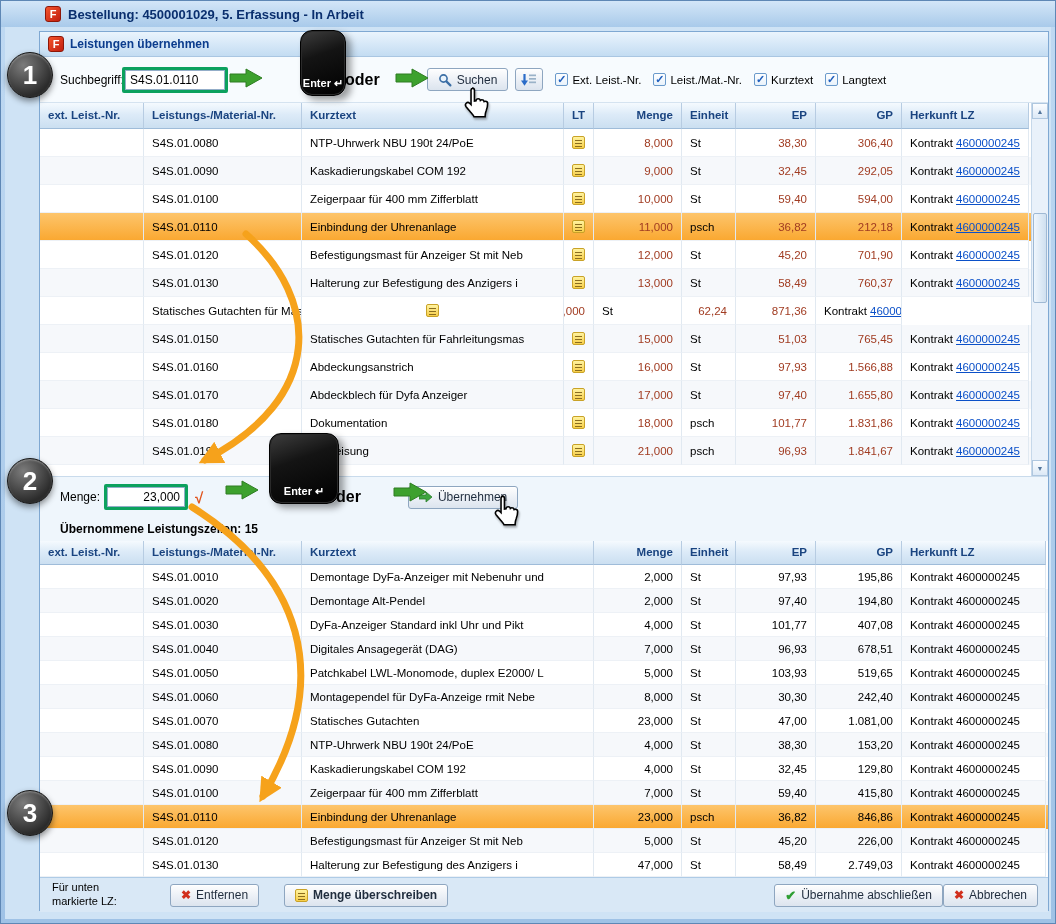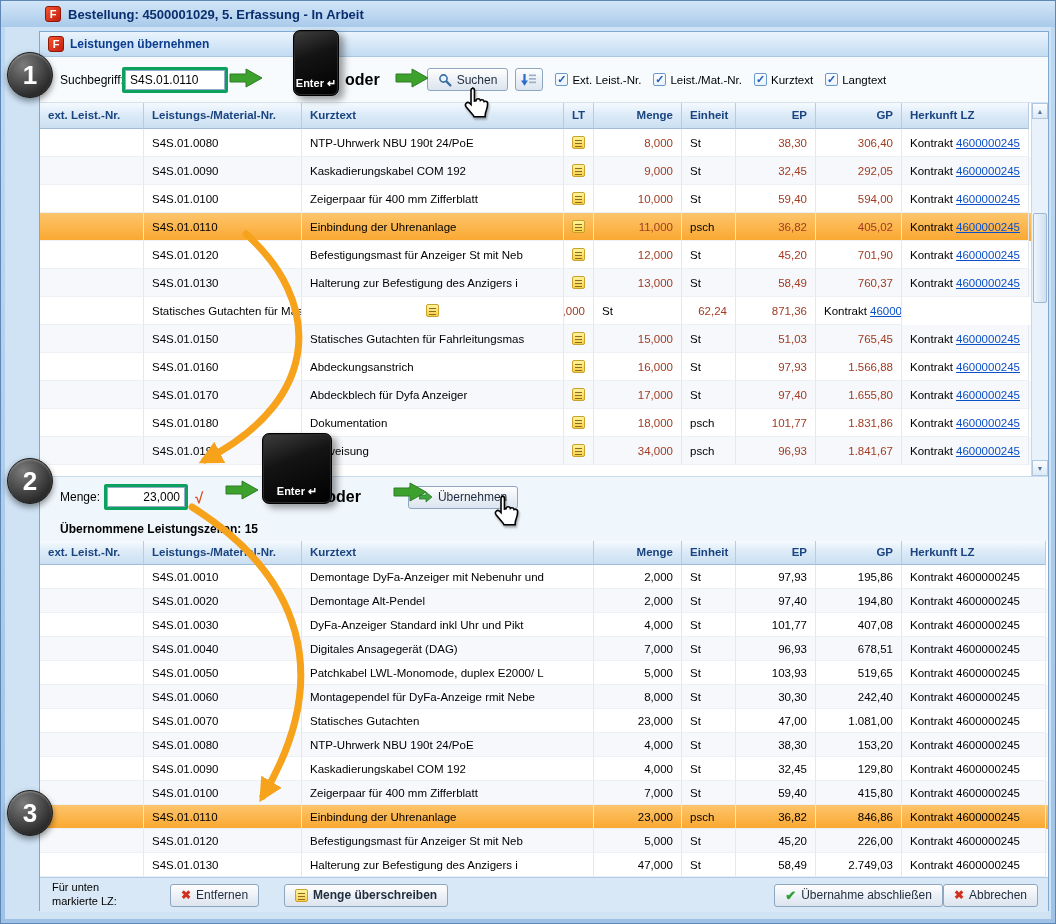--- a/index.html
+++ b/index.html
@@ -105,23 +105,23 @@
   .icon-x::before { content:"✖"; color:#D1301E; font-size:12px; font-weight:bold; }
   .icon-check::before { content:"✔"; color:#2E9E33; font-size:13px; font-weight:bold; }
 
   
   .overlay-svg { position:absolute; inset:0; z-index:60; pointer-events:none; }
   .anno { position:absolute; z-index:70; pointer-events:none; }
   .step-circle { width:46px; height:46px; border-radius:50%; border:1px solid #161616;
     background:radial-gradient(circle at 35% 28%, #7C7C7C, #2B2B2B 72%);
     color:#fff; font-size:26px; font-weight:bold; display:flex; align-items:center; justify-content:center;
     box-shadow:0 3px 6px rgba(0,0,0,.45), inset 0 1px 2px rgba(255,255,255,.35); }
-  .enter-key { border-radius:7px; border:1px solid #000;
+  .enter-key { border-radius:12px; border:1px solid #000;
     background:linear-gradient(160deg,#3E3E3E 0%, #141414 38%, #000 100%);
-    box-shadow:5px 4px 7px rgba(0,0,0,.38), inset 0 0 0 1px #2A2A2A; }
+    box-shadow:5px 4px 7px rgba(0,0,0,.38), inset 0 0 0 1px #2A2A2A;margin-left:7px; }
   .enter-key .klabel { position:absolute; bottom:5px; left:0; right:0; text-align:center;
     color:#fff; font-size:11px; font-weight:bold; white-space:nowrap; }
   .hand { filter:drop-shadow(1px 2px 1px rgba(0,0,0,.35)); }
 </style>
 </head>
 <body>
 
 <div class="window">
   <div class="titlebar">
     <span class="flogo">F</span>
@@ -247,21 +247,21 @@
             <div class="trow hl">
               <div class="c"></div>
               <div class="c">S4S.01.0110</div>
               <div class="c">Einbindung der Uhrenanlage</div>
               <div class="c ctr">
                 <span class="note-icon"></span>
               </div>
               <div class="c num rednum">11,000</div>
               <div class="c">psch</div>
               <div class="c num rednum">36,82</div>
-              <div class="c num rednum">405,02</div>
+              <div class="c num rednum">212,18</div>
               <div class="c">
                 <span>Kontrakt</span>&nbsp;<span class="link">4600000245</span>
               </div>
             </div>
 
             <div class="trow">
               <div class="c"></div>
               <div class="c">S4S.01.0120</div>
               <div class="c">Befestigungsmast für Anzeiger St mit Neb</div>
               <div class="c ctr">
@@ -371,21 +371,21 @@
               </div>
             </div>
 
             <div class="trow">
               <div class="c"></div>
               <div class="c">S4S.01.0190</div>
               <div class="c">Einweisung</div>
               <div class="c ctr">
                 <span class="note-icon"></span>
               </div>
-              <div class="c num rednum">34,000</div>
+              <div class="c num rednum">21,000</div>
               <div class="c">psch</div>
               <div class="c num rednum">96,93</div>
               <div class="c num rednum">1.841,67</div>
               <div class="c">
                 <span>Kontrakt</span>&nbsp;<span class="link">4600000245</span>
               </div>
             </div>
 
         </div>
         <div class="vscroll">

